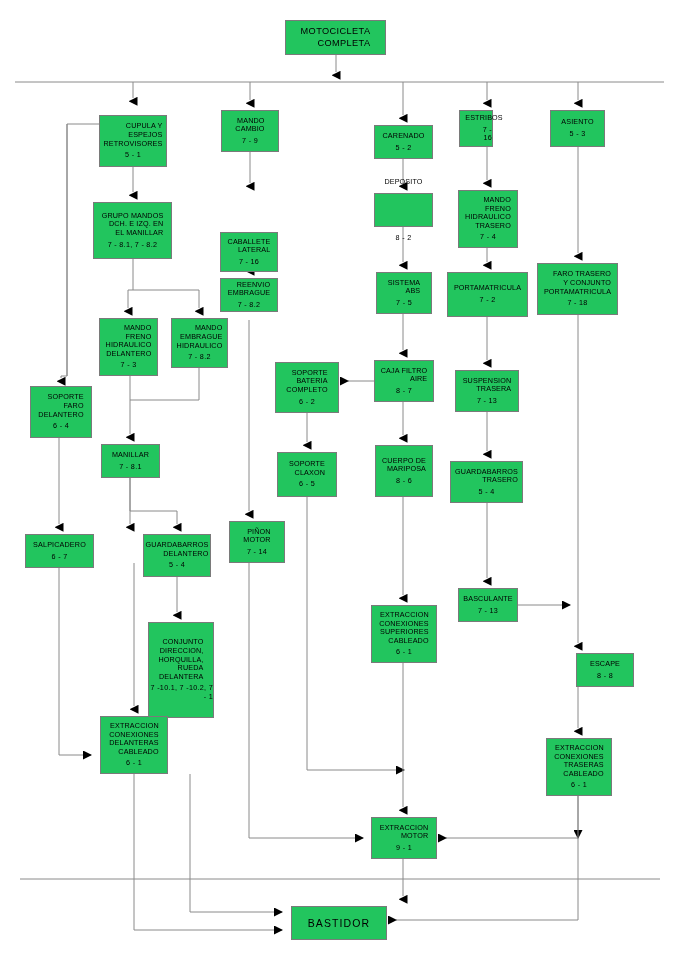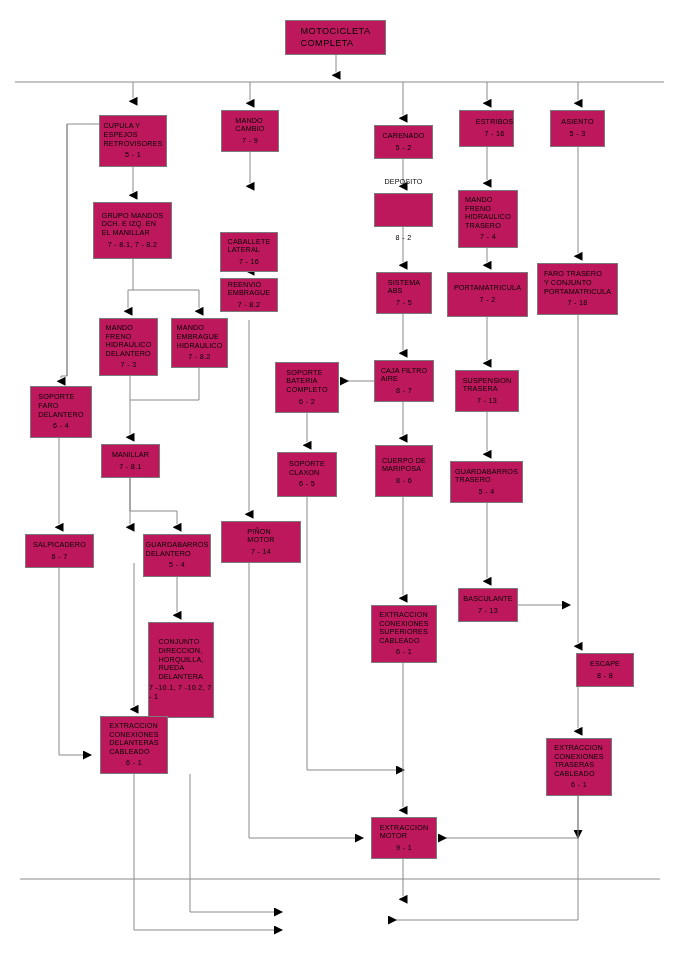--- a/index.html
+++ b/index.html
@@ -1,21 +1,21 @@
 <!DOCTYPE html>
 <html><head>
 <meta charset="utf-8">
 <style>
   html,body{margin:0;padding:0;background:#ffffff;}
   body{font-family:"Liberation Sans","DejaVu Sans",sans-serif;}
   #canvas{position:relative;width:679px;height:965px;background:#fff;overflow:hidden;}
   svg#wires{position:absolute;left:0;top:0;width:679px;height:965px;}
-  .node{position:absolute;box-sizing:border-box;border:1px solid #7a7a7a;background:#be185d;
+  .node{position:absolute;box-sizing:border-box;border:1px solid #7a7a7a;background:#22c55e;
         display:flex;flex-direction:column;align-items:center;justify-content:center;
-        text-align:left;color:#000;z-index:3;}
+        text-align:right;color:#000;z-index:3;}
   .node .ttl{font-size:7.2px;line-height:8.6px;letter-spacing:.15px;white-space:pre-line;}
   .node .ref{font-size:7.2px;line-height:8.6px;margin-top:3px;letter-spacing:.3px;}
   .node.root .ttl{font-size:9.2px;line-height:11.5px;letter-spacing:.4px;}
   .node.big .ttl{font-size:10.5px;letter-spacing:1.1px;}
 </style>
 </head>
 <body>
 
 <div id="canvas">
 
@@ -187,21 +187,21 @@
     <div class="node 11" style="left: 220px; top: 193px; width: 58px; height: 40px; margin-top: 39px;">
       <div class="ttl">CABALLETE
 LATERAL</div>
       <div class="ref">7 - 16</div>
     </div>
     <div class="node 12" style="left: 220px; top: 278px; width: 58px; height: 34px;">
       <div class="ttl">REENVIO
 EMBRAGUE</div>
       <div class="ref">7 - 8.2</div>
     </div>
-    <div class="node 13" style="left: 221px; top: 521px; width: 80px; height: 42px;">
+    <div class="node 13" style="left: 229px; top: 521px; width: 56px; height: 42px;">
       <div class="ttl">PIÑON
 MOTOR</div>
       <div class="ref">7 - 14</div>
     </div>
     <div class="node 14" style="left: 275px; top: 362px; width: 64px; height: 51px;">
       <div class="ttl">SOPORTE
 BATERIA
 COMPLETO</div>
       <div class="ref">6 - 2</div>
     </div>
@@ -233,21 +233,21 @@
 MARIPOSA</div>
       <div class="ref">8 - 6</div>
     </div>
     <div class="node 21" style="left: 371px; top: 605px; width: 66px; height: 58px;">
       <div class="ttl">EXTRACCION
 CONEXIONES
 SUPERIORES
 CABLEADO</div>
       <div class="ref">6 - 1</div>
     </div>
-    <div class="node 22" style="left: 459px; top: 110px; width: 55px; height: 37px; padding-left: 16px;">
+    <div class="node 22" style="left: 459px; top: 110px; width: 34px; height: 37px; padding-left: 16px;">
       <div class="ttl">ESTRIBOS</div>
       <div class="ref">7 - 16</div>
     </div>
     <div class="node 23" style="left: 458px; top: 190px; width: 60px; height: 58px;">
       <div class="ttl">MANDO
 FRENO
 HIDRAULICO
 TRASERO</div>
       <div class="ref">7 - 4</div>
     </div>
@@ -288,13 +288,16 @@
 CONEXIONES
 TRASERAS
 CABLEADO</div>
       <div class="ref">6 - 1</div>
     </div>
     <div class="node 32" style="left: 371px; top: 817px; width: 66px; height: 42px;">
       <div class="ttl">EXTRACCION
 MOTOR</div>
       <div class="ref">9 - 1</div>
     </div>
+    <div class="node 33 big" style="left: 291px; top: 906px; width: 96px; height: 34px;">
+      <div class="ttl">BASTIDOR</div>
+    </div>
   </div>
 
 </body></html>

